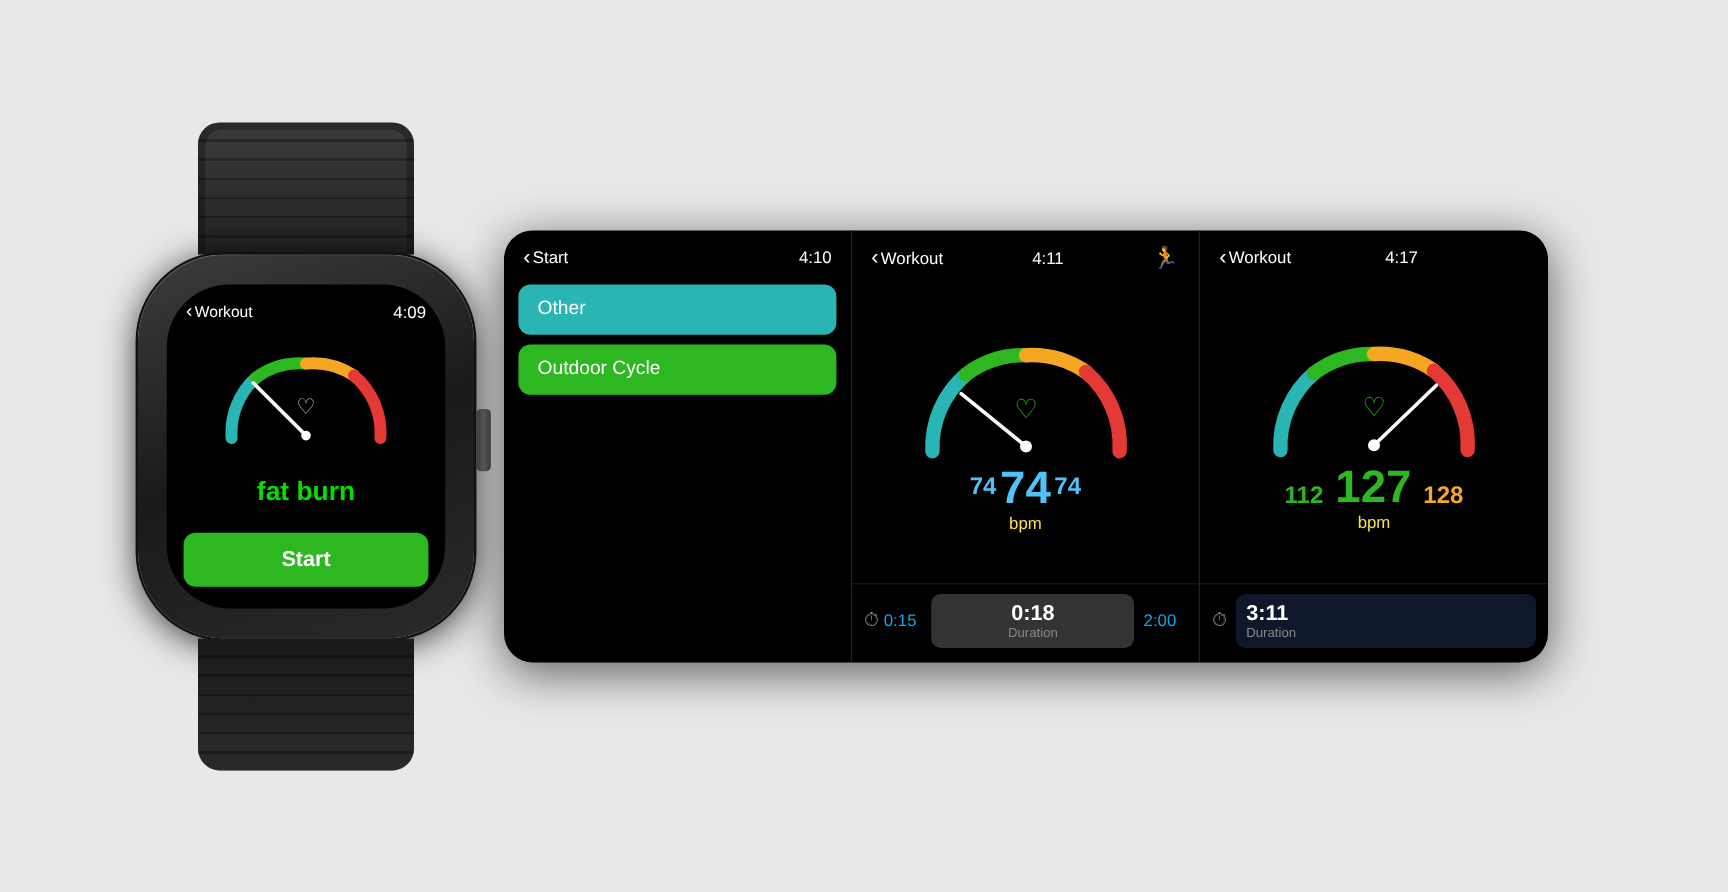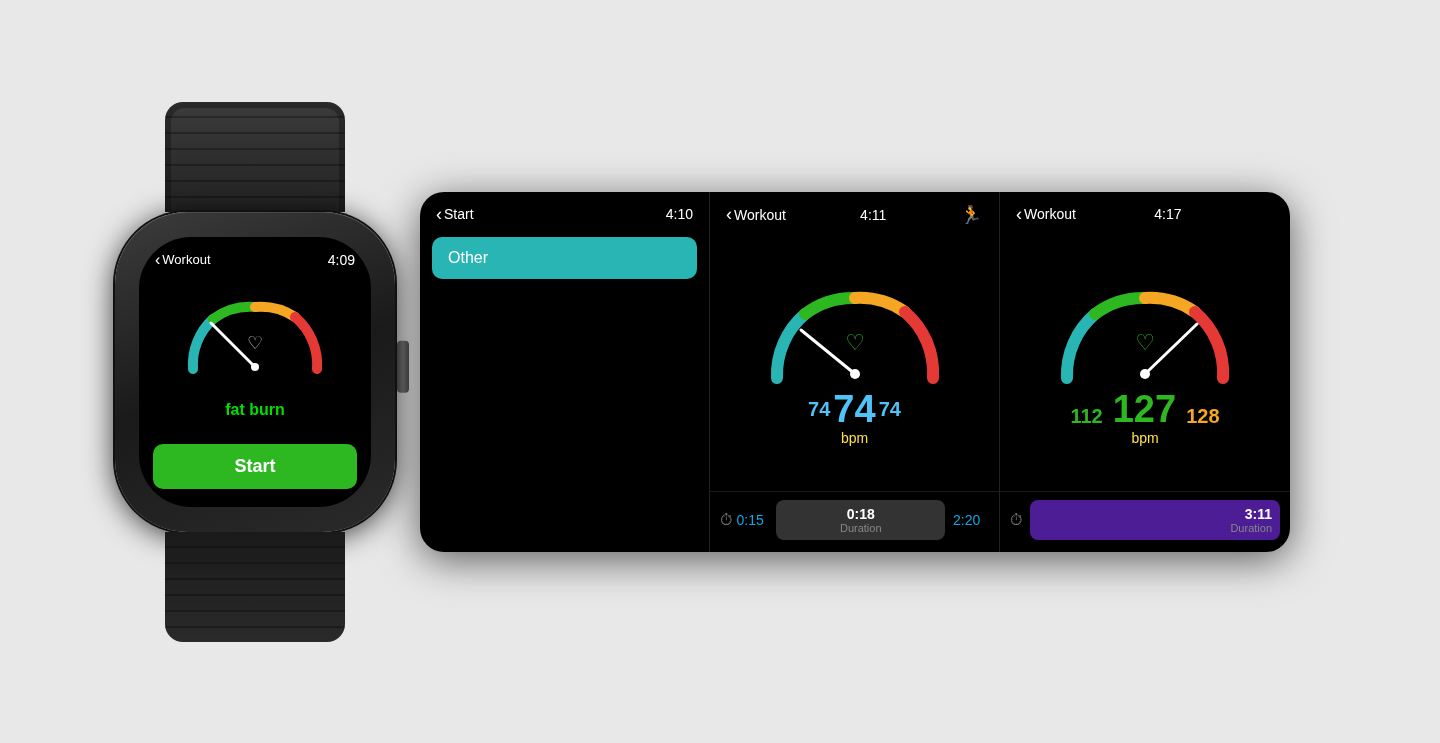--- a/index.html
+++ b/index.html
@@ -161,21 +161,21 @@
       gap: 4px;
     }
 
     .gauge-svg {
       width: 160px;
       height: 90px;
     }
 
     .ws-label {
       color: #00e000;
-      font-size: 16px;
+      font-size: 22px;
       font-weight: 700;
       text-align: center;
       margin-top: 16px;
     }
 
     .ws-start-btn {
       margin: 6px 14px 18px;
       background: #2db822;
       color: #fff;
       font-size: 18px;
@@ -306,33 +306,33 @@
     }
     .pf-main-box {
       flex: 1;
       background: #333;
       border-radius: 8px;
       padding: 6px 8px;
       text-align: center;
     }
     .pf-main-value {
       color: #fff;
-      font-size: 14px;
+      font-size: 18px;
       font-weight: 600;
     }
     .pf-main-label {
       color: #888;
       font-size: 11px;
     }
     .pf-extra-box {
       flex: 1;
-      background: #4c1d95;
+      background: #0f172a;
       border-radius: 8px;
       padding: 6px 8px;
-      text-align: right;
+      text-align: left;
       margin-left: 4px;
     }
   </style>
 </head>
 <body>
 
 <div class="scene">
 
   <div class="watch-container">
     <div class="watch-body">
@@ -380,20 +380,23 @@
       <div class="panel-header">
         <div class="ph-back">
           <span>Start</span>
         </div>
         <div class="ph-time">4:10</div>
       </div>
       <div class="workout-list">
         <div class="workout-item teal">
           <span>Other</span>
         </div>
+        <div class="workout-item green">
+          <span>Outdoor Cycle</span>
+        </div>
       </div>
     </div>
 
     <div class="panel-s2">
       <div class="panel-header">
         <div class="ph-back">
           <span>Workout</span>
         </div>
         <div class="ph-time">4:11</div>
         <div class="ph-icon">🏃</div>
@@ -421,21 +424,21 @@
         <div class="hr-unit">bpm</div>
       </div>
 
       <div class="panel-footer">
         <span class="pf-timer-icon">⏱</span>
         <span class="pf-small-time">0:15</span>
         <div class="pf-main-box">
           <div class="pf-main-value">0:18</div>
           <div class="pf-main-label">Duration</div>
         </div>
-        <span class="pf-small-time" style="margin-left:4px;">2:20</span>
+        <span class="pf-small-time" style="margin-left:4px;">2:00</span>
       </div>
     </div>
 
     <div class="panel-s3">
       <div class="panel-header">
         <div class="ph-back">
           <span>Workout</span>
         </div>
         <div class="ph-time">4:17</div>
         <div class="ph-icon">⏱</div>

